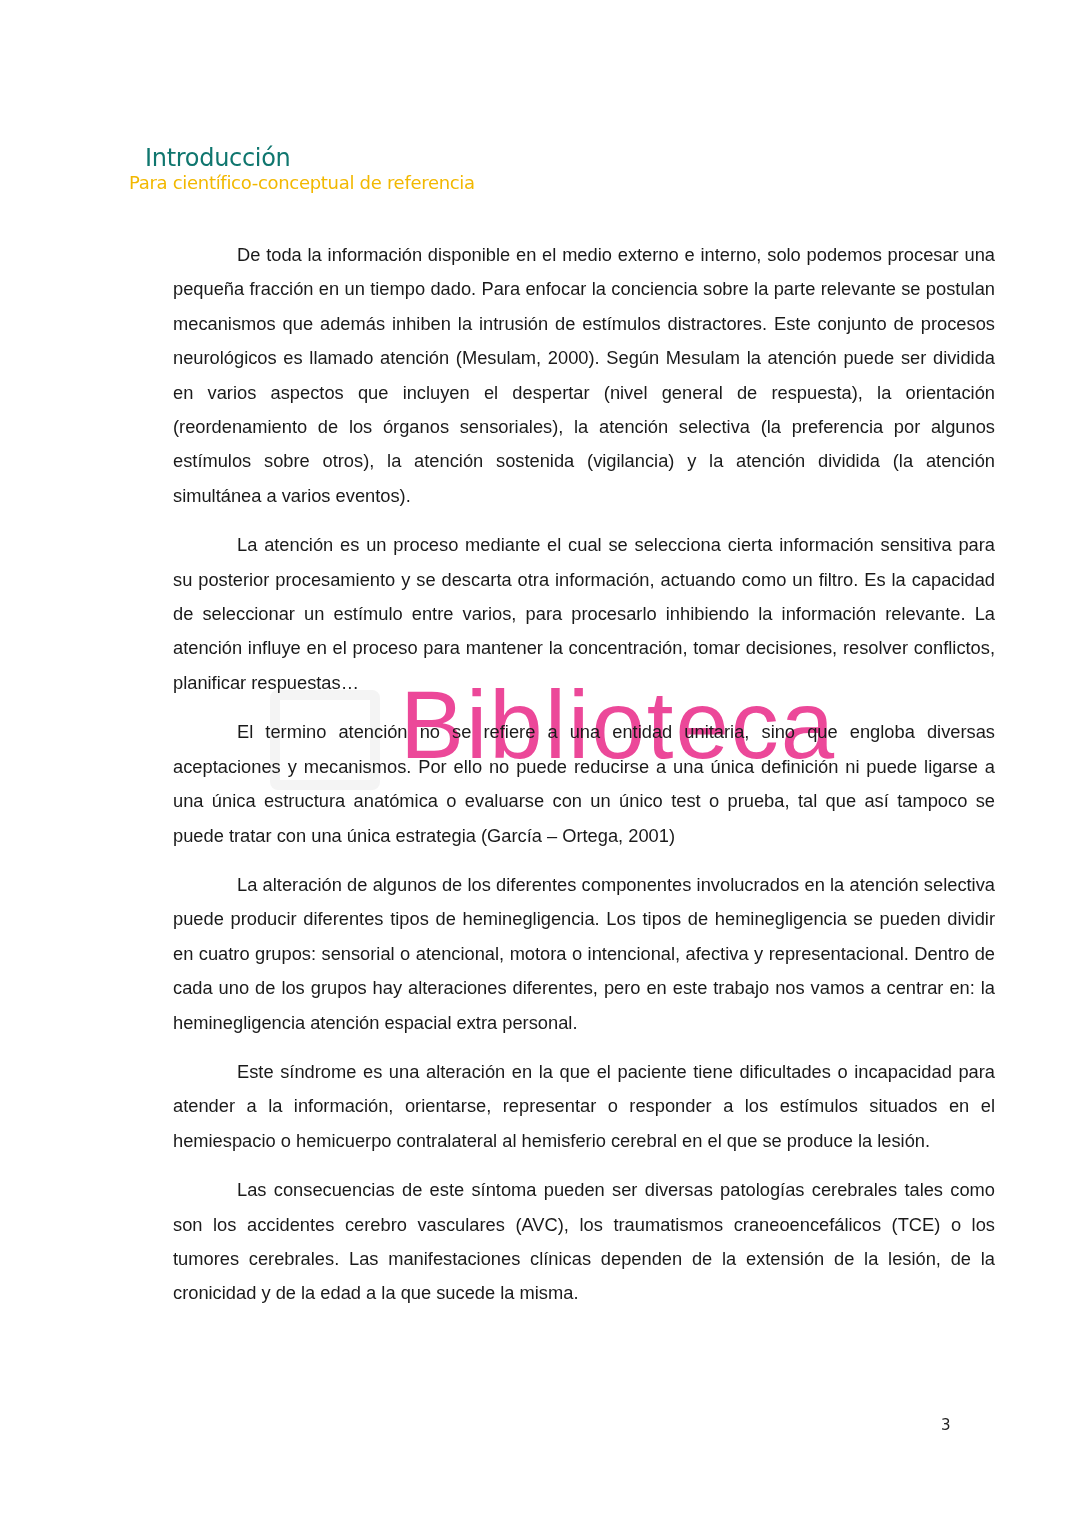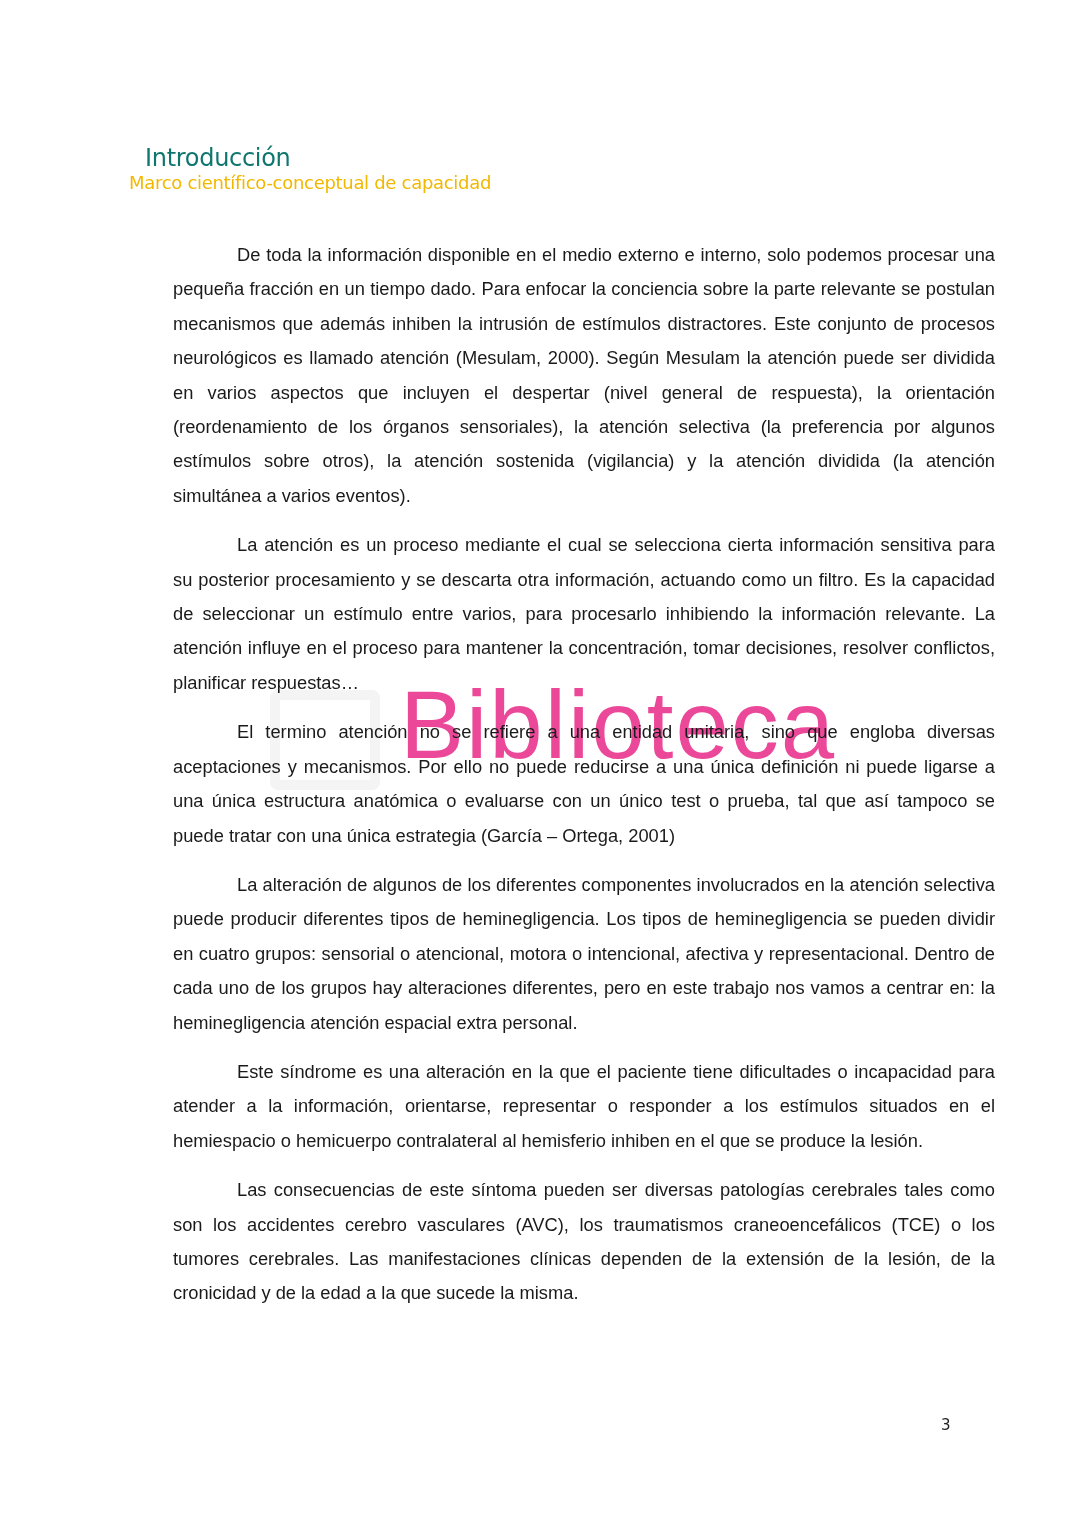--- a/index.html
+++ b/index.html
@@ -17,25 +17,25 @@
 </head>
 <body>
 
 <div class="page">
   <div class="watermark">
     <div class="wm-box"></div>
     <div class="wm-text">Biblioteca</div>
   </div>
 
   <h1 class="h1">Introducción</h1>
-  <h2 class="h2">Marco científico-conceptual de capacidad</h2>
+  <h2 class="h2">Para científico-conceptual de referencia</h2>
 
   <div class="body">
     <p class="para">De toda la información disponible en el medio externo e interno, solo podemos procesar una pequeña fracción en un tiempo dado. Para enfocar la conciencia sobre la parte relevante se postulan mecanismos que además inhiben la intrusión de estímulos distractores. Este conjunto de procesos neurológicos es llamado atención (Mesulam, 2000). Según Mesulam la atención puede ser dividida en varios aspectos que incluyen el despertar (nivel general de respuesta), la orientación (reordenamiento de los órganos sensoriales), la atención selectiva (la preferencia por algunos estímulos sobre otros), la atención sostenida (vigilancia) y la atención dividida (la atención simultánea a varios eventos).</p>
     <p class="para">La atención es un proceso mediante el cual se selecciona cierta información sensitiva para su posterior procesamiento y se descarta otra información, actuando como un filtro. Es la capacidad de seleccionar un estímulo entre varios, para procesarlo inhibiendo la información relevante. La atención influye en el proceso para mantener la concentración, tomar decisiones, resolver conflictos, planificar respuestas…</p>
     <p class="para">El termino atención no se refiere a una entidad unitaria, sino que engloba diversas aceptaciones y mecanismos. Por ello no puede reducirse a una única definición ni puede ligarse a una única estructura anatómica o evaluarse con un único test o prueba, tal que así tampoco se puede tratar con una única estrategia (García – Ortega, 2001)</p>
     <p class="para">La alteración de algunos de los diferentes componentes involucrados en la atención selectiva puede producir diferentes tipos de heminegligencia. Los tipos de heminegligencia se pueden dividir en cuatro grupos: sensorial o atencional, motora o intencional, afectiva y representacional. Dentro de cada uno de los grupos hay alteraciones diferentes, pero en este trabajo nos vamos a centrar en: la heminegligencia atención espacial extra personal.</p>
-    <p class="para">Este síndrome es una alteración en la que el paciente tiene dificultades o incapacidad para atender a la información, orientarse, representar o responder a los estímulos situados en el hemiespacio o hemicuerpo contralateral al hemisferio inhiben en el que se produce la lesión.</p>
+    <p class="para">Este síndrome es una alteración en la que el paciente tiene dificultades o incapacidad para atender a la información, orientarse, representar o responder a los estímulos situados en el hemiespacio o hemicuerpo contralateral al hemisferio cerebral en el que se produce la lesión.</p>
     <p class="para">Las consecuencias de este síntoma pueden ser diversas patologías cerebrales tales como son los accidentes cerebro vasculares (AVC), los traumatismos craneoencefálicos (TCE) o los tumores cerebrales.  Las manifestaciones clínicas dependen de la extensión de la lesión, de la cronicidad y de la edad a la que sucede la misma.</p>
   </div>
 
   <div class="pagenum">3</div>
 </div>
 
 </body></html>

